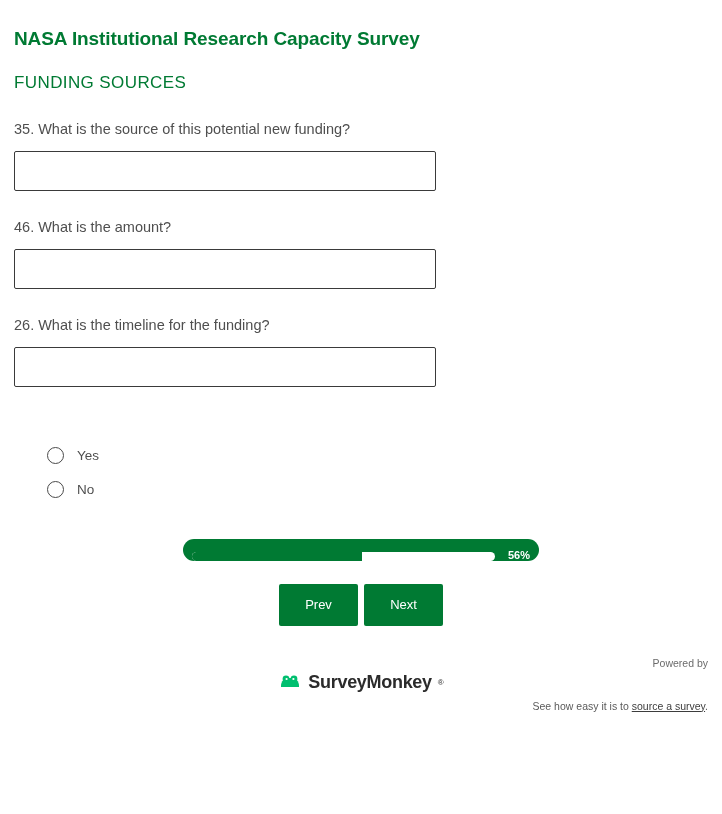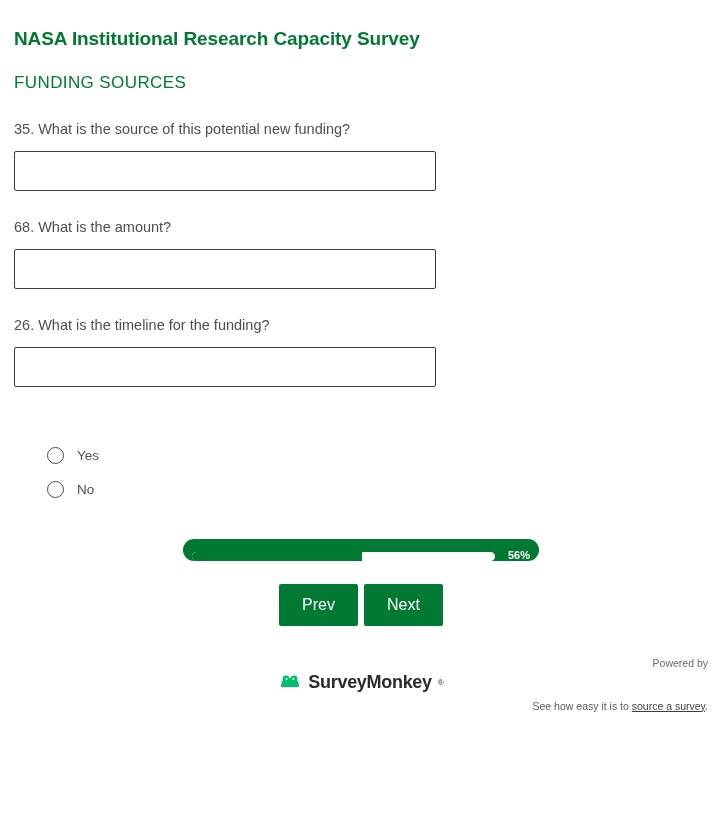--- a/index.html
+++ b/index.html
@@ -132,21 +132,21 @@
     gap: 6px;
   }
   .nav-btn {
     width: 79px;
     height: 42px;
     background: #007a33;
     color: #ffffff;
     border: none;
     border-radius: 2px;
     font-family: "Liberation Sans", sans-serif;
-    font-size: 16px;
+    font-size: 13px;
     cursor: pointer;
   }
   .footer {
     margin-top: 31px;
     text-align: right;
   }
   .powered-by {
     font-size: 10.5px;
     color: #6b6b6b;
   }
@@ -188,21 +188,21 @@
 
   <h1 class="survey-title">NASA Institutional Research Capacity Survey</h1>
   <h2 class="page-heading">FUNDING SOURCES</h2>
 
   <div class="question-block">
     <div class="question-text">35. What is the source of this potential new funding?</div>
     <input class="text-input" type="text" value="" placeholder="" style="">
   </div>
 
   <div class="question-block">
-    <div class="question-text">68. What is the amount?</div>
+    <div class="question-text">46. What is the amount?</div>
     <input class="text-input" type="text" value="" placeholder="" style="">
   </div>
 
   <div class="question-block">
     <div class="question-text">26. What is the timeline for the funding?</div>
     <input class="text-input" type="text" value="" placeholder="" style="">
   </div>
 
   <div class="question-block">
     <ul class="choice-list">

